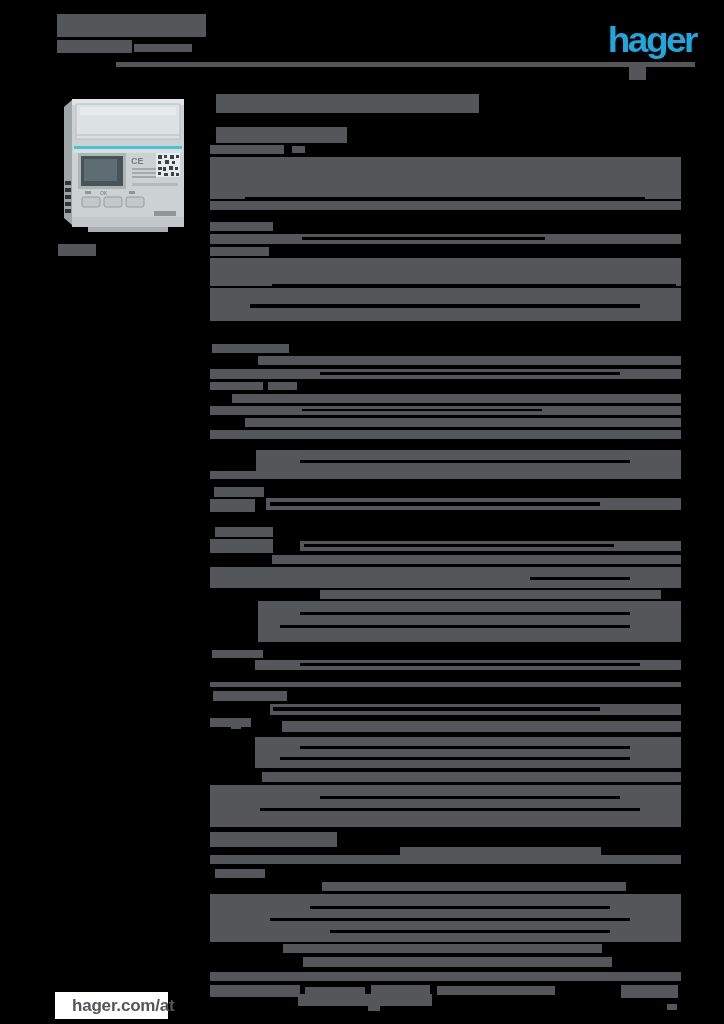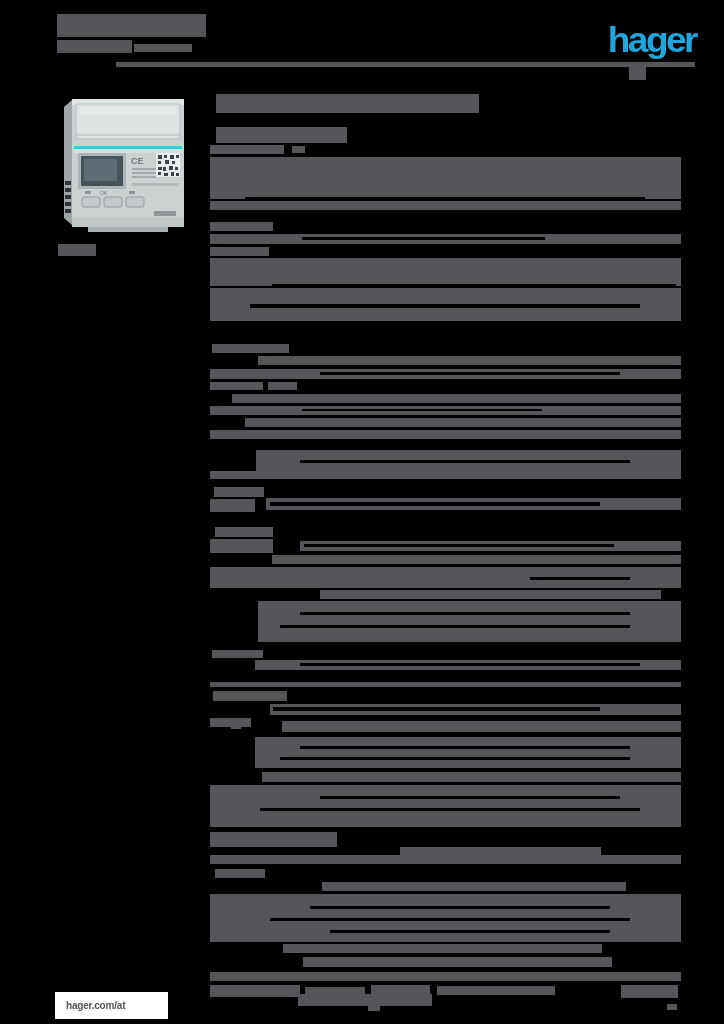--- a/index.html
+++ b/index.html
@@ -12,21 +12,21 @@
   .logo{
     position:absolute;left:590px;top:20px;width:106px;height:42px;
     color:var(--accent,#1ea6dd);font-size:37px;font-weight:700;letter-spacing:-2.5px;
     line-height:40px;text-align:right;transform:scaleY(.97);
   }
   .footer-box{
     position:absolute;left:55px;top:992px;width:113px;height:27px;background:#fff;
     display:flex;align-items:center;
   }
   .footer-link{
-    color:var(--bar,#54565a);font-size:10px;font-weight:600;padding-left:11px;
+    color:var(--bar,#54565a);font-size:17px;font-weight:600;padding-left:17px;
     letter-spacing:-.2px;white-space:nowrap;
   }
   .product{position:absolute;left:58px;top:91px;width:132px;height:142px;}
   .product svg{display:block;width:132px;height:142px;}
 </style>
 </head>
 <body>
 
 <div class="page">
 

